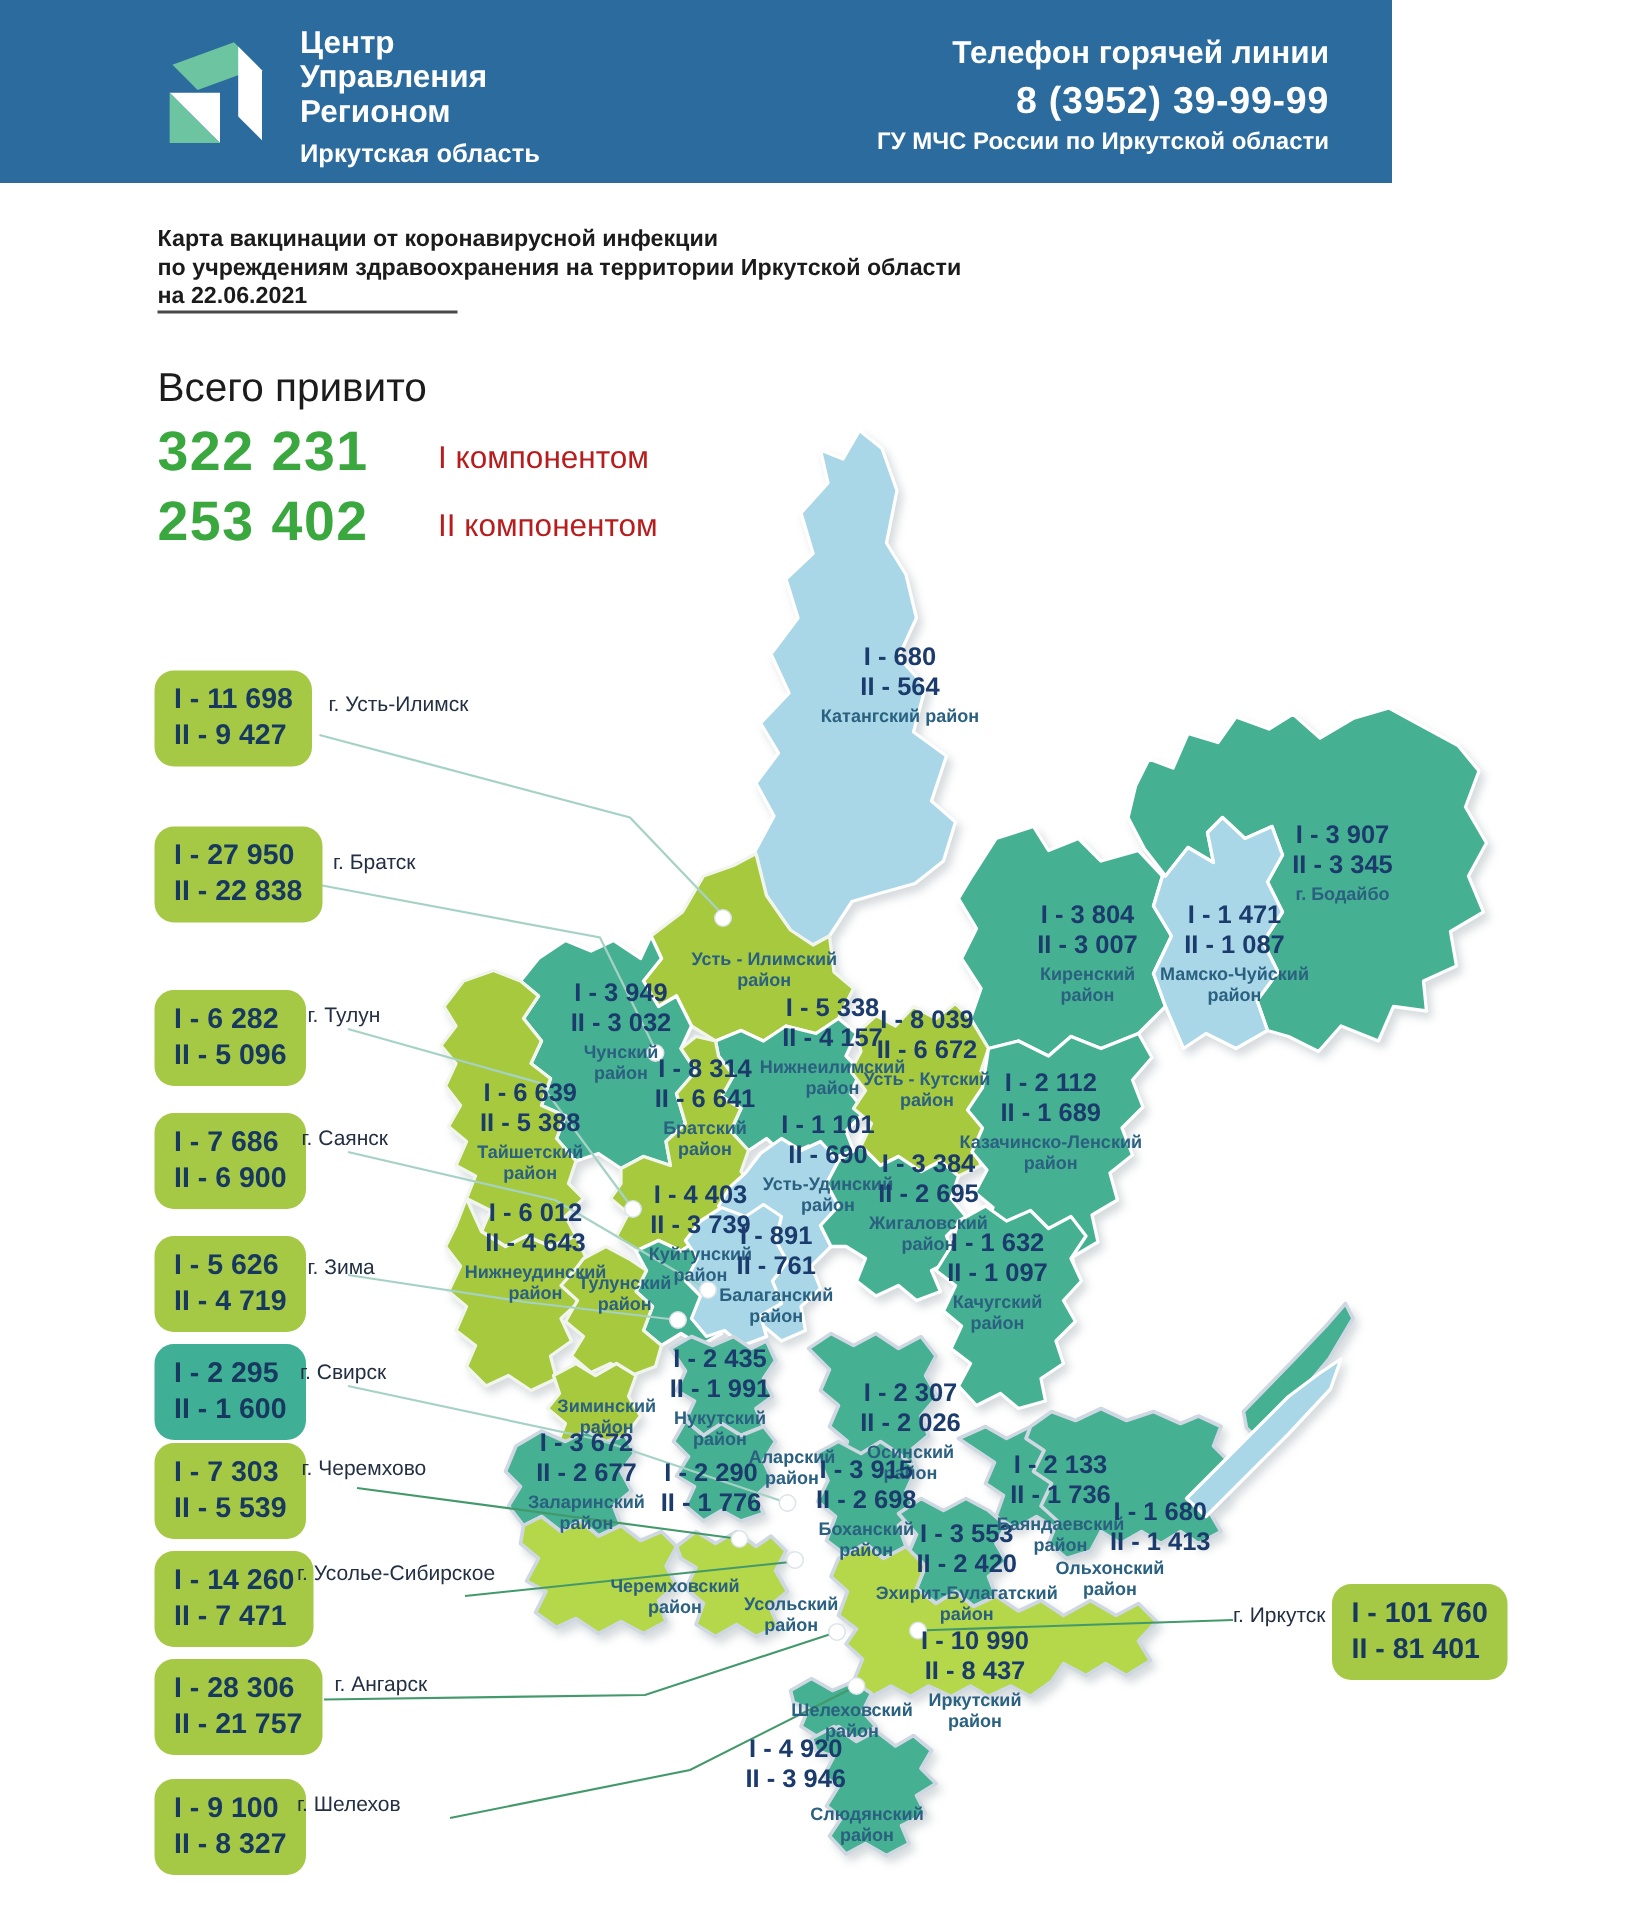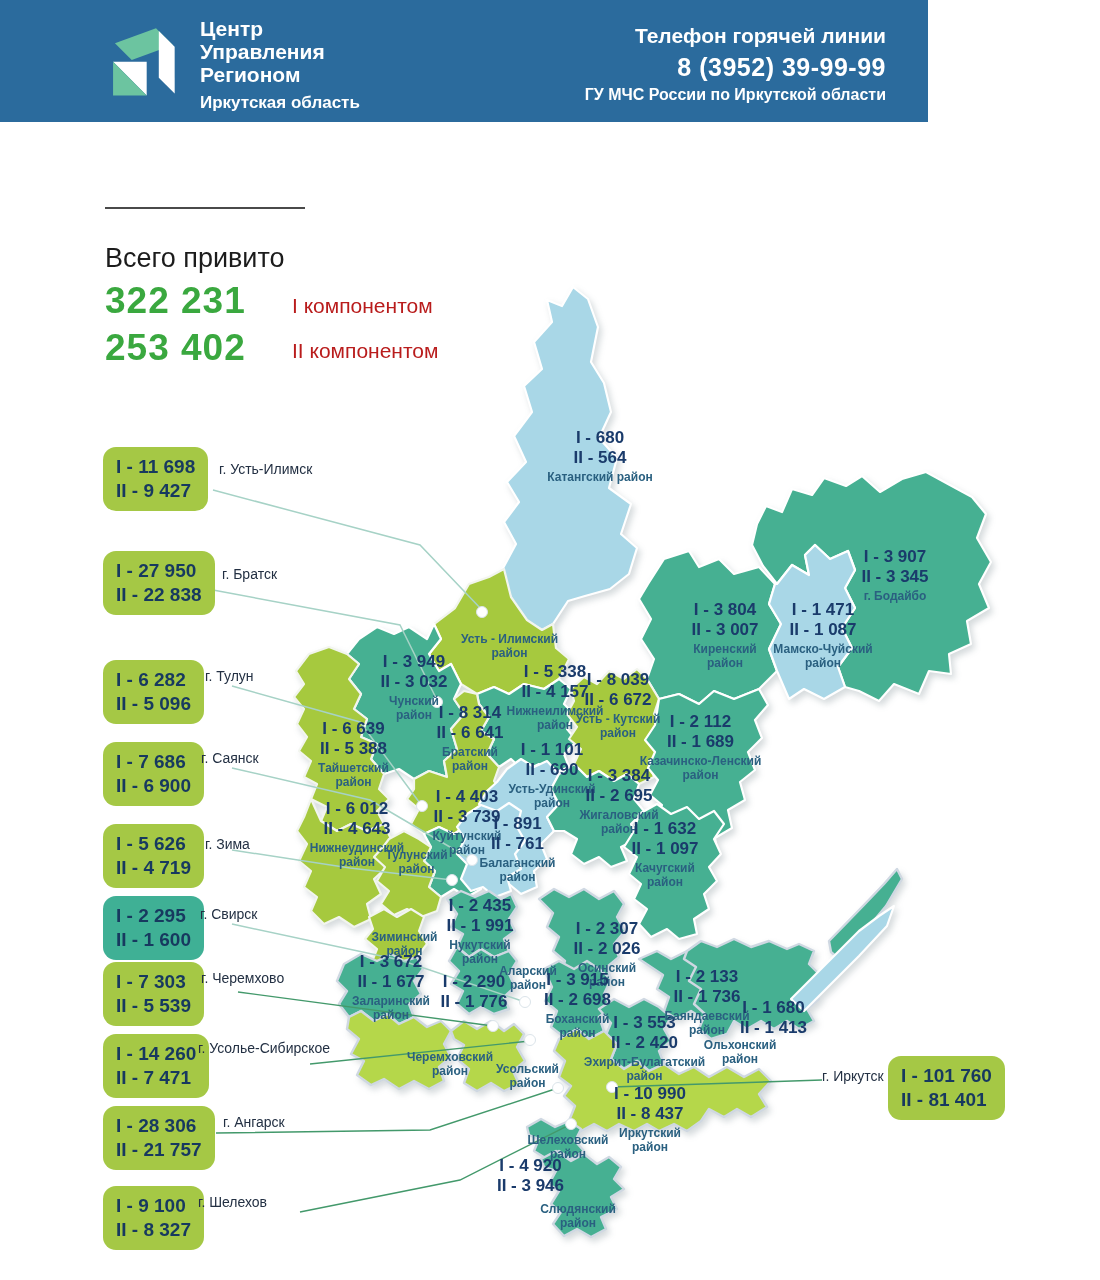--- a/index.html
+++ b/index.html
@@ -63,20 +63,25 @@
       <div class="l">Регионом</div>
       <div class="s">Иркутская область</div>
     </div>
     <div class="hotline">
       <div class="h1">Телефон горячей линии</div>
       <div class="h2">8 (3952) 39-99-99</div>
       <div class="h3">ГУ МЧС России по Иркутской области</div>
     </div>
   </div>
 
+  <div class="title">
+    <div>Карта вакцинации от коронавирусной инфекции</div>
+    <div>по учреждениям здравоохранения на территории Иркутской области</div>
+    <div>на 22.06.2021</div>
+  </div>
   <div class="underline"></div>
 
   <div class="totheading">Всего привито</div>
   <div class="bignum" style="top:280px">322 231</div>
   <div class="biglabel" style="top:294px">I компонентом</div>
   <div class="bignum" style="top:327px">253 402</div>
   <div class="biglabel" style="top:339px">II компонентом</div>
 
   <svg class="mapsvg" width="1100" height="1280" viewBox="0 0 1100 1280">
     <g class="shadowed">
@@ -244,21 +249,21 @@
   <div class="rg" style="left:374px;top:846px;width:85px">
     <div class="rn">Тулунский
 район</div>
   </div>
   <div class="rg" style="left:362px;top:928px;width:85px">
     <div class="rn">Зиминский
 район</div>
   </div>
   <div class="rg" style="left:332px;top:952px;width:118px">
     <div class="rv">I - 3 672</div>
-    <div class="rv">II - 1 677</div>
+    <div class="rv">II - 2 677</div>
     <div class="rn">Заларинский
 район</div>
   </div>
   <div class="rg" style="left:430px;top:896px;width:100px">
     <div class="rv">I - 2 435</div>
     <div class="rv">II - 1 991</div>
     <div class="rn">Нукутский
 район</div>
   </div>
   <div class="rg" style="left:433px;top:972px;width:82px">

